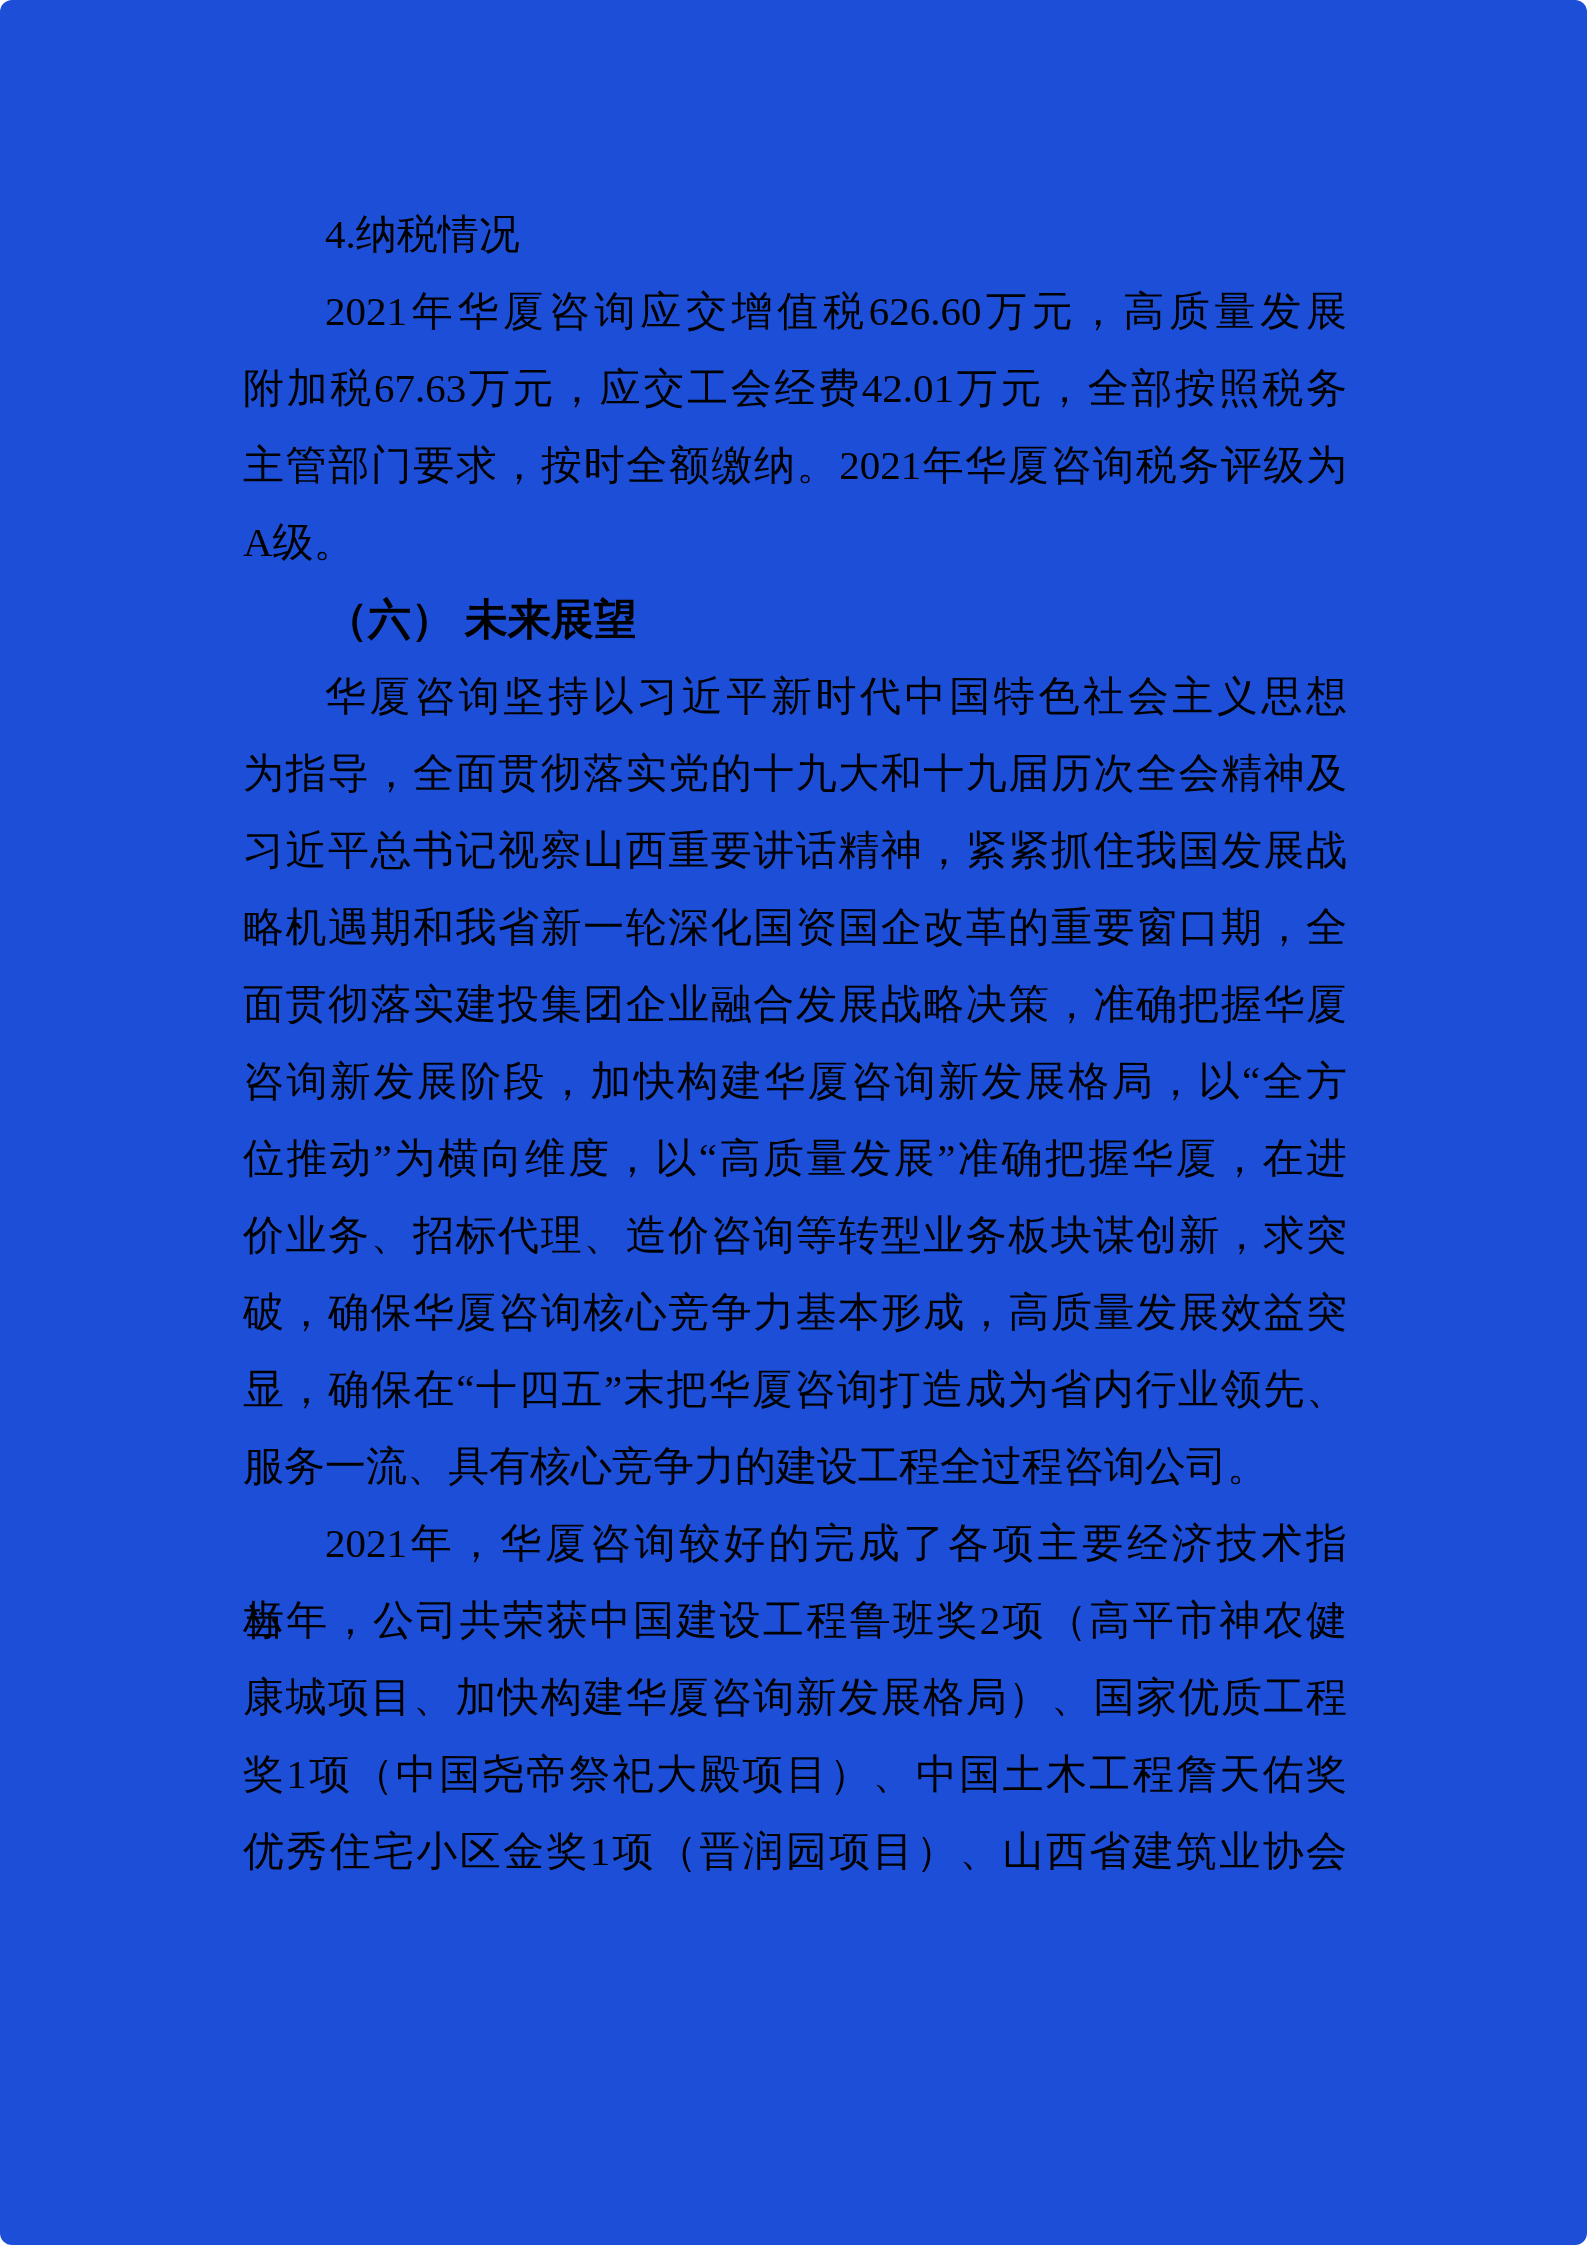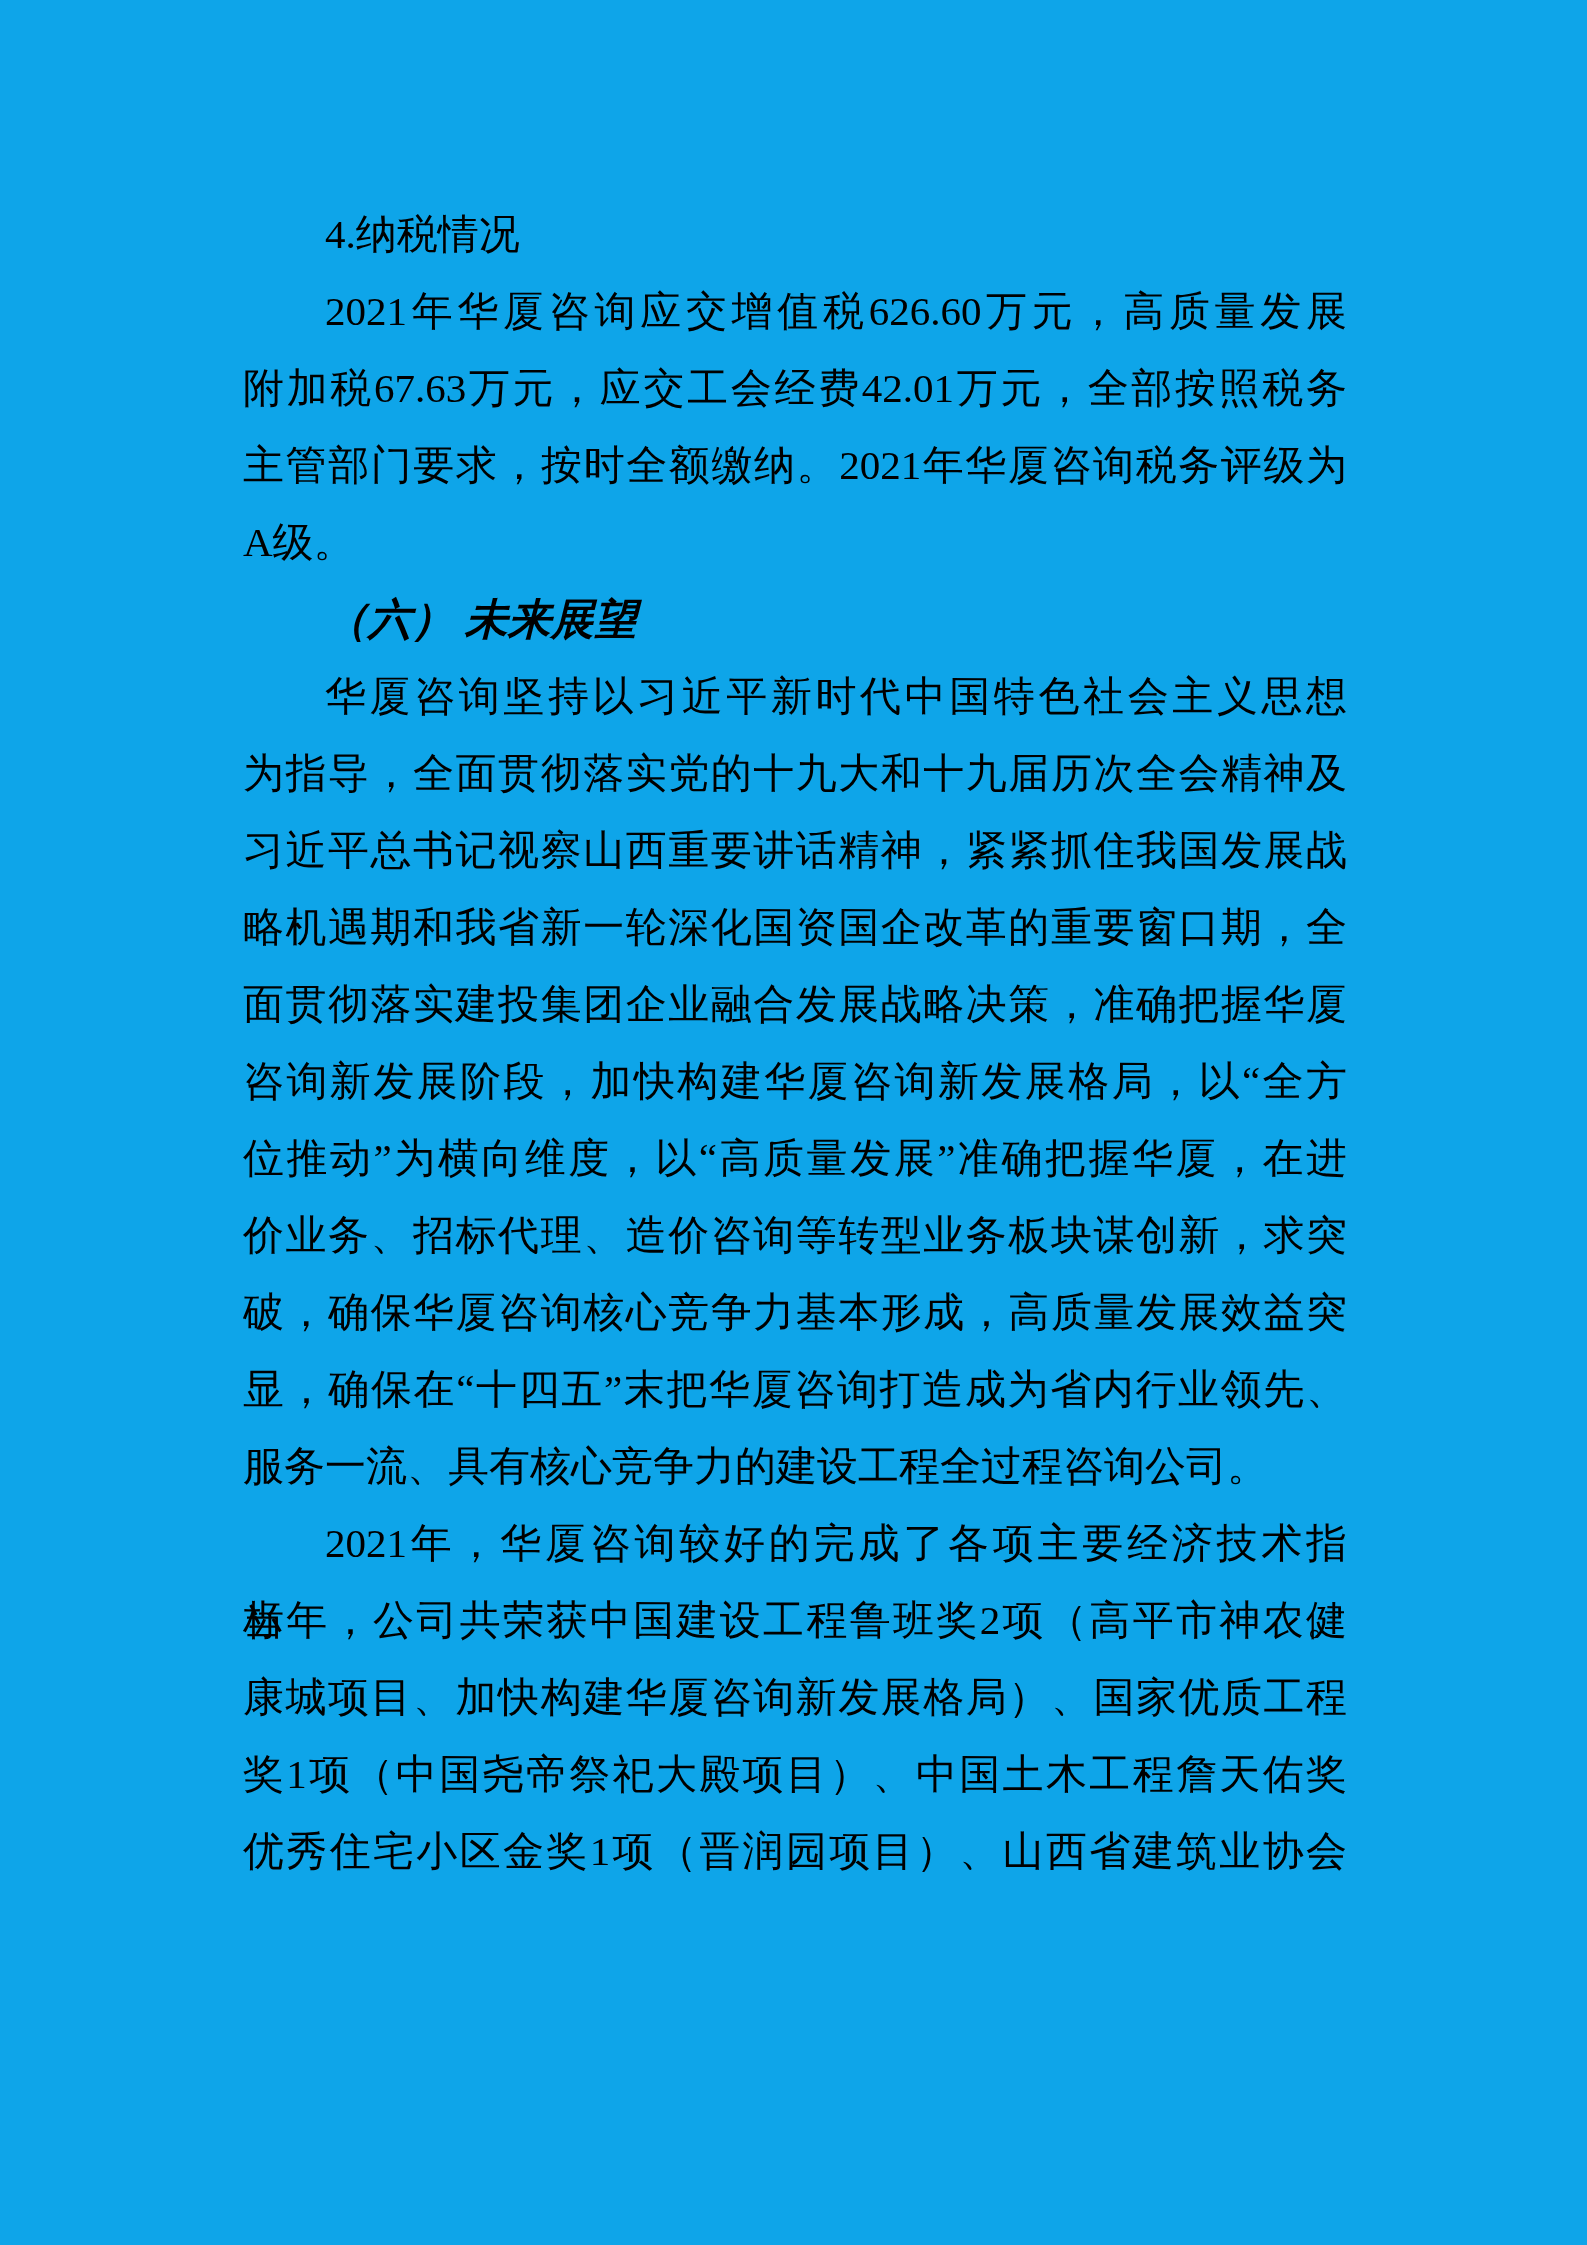--- a/index.html
+++ b/index.html
@@ -1,23 +1,24 @@
 <!DOCTYPE html>
 <html><head>
 <meta charset="utf-8">
 <style>
   html, body { margin: 0; padding: 0; }
   .page {
     position: relative;
     width: 1587px;
     height: 2245px;
-    background: #0ea5e9;
+    background: #1d4ed8;
     color: #000000;
     font-family: "Liberation Serif", "DejaVu Serif", serif;
     overflow: hidden;
+    border-radius: 12px;
   }
   .content {
     position: absolute;
     left: 243px;
     top: 196px;
     width: 1104px;
   }
   .line {
     height: 77px;
     line-height: 77px;
@@ -31,21 +32,20 @@
     text-align-last: justify;
   }
   
   .ind {
     text-indent: 82px;
   }
   
   .h-serif {
     font-weight: bold;
     font-size: 43px;
-    font-style: italic;
   }
   
   .h-sans {
     font-family: "Liberation Sans", "DejaVu Sans", sans-serif;
     font-weight: bold;
     font-size: 44px;
   }
 </style>
 </head>
 <body>

